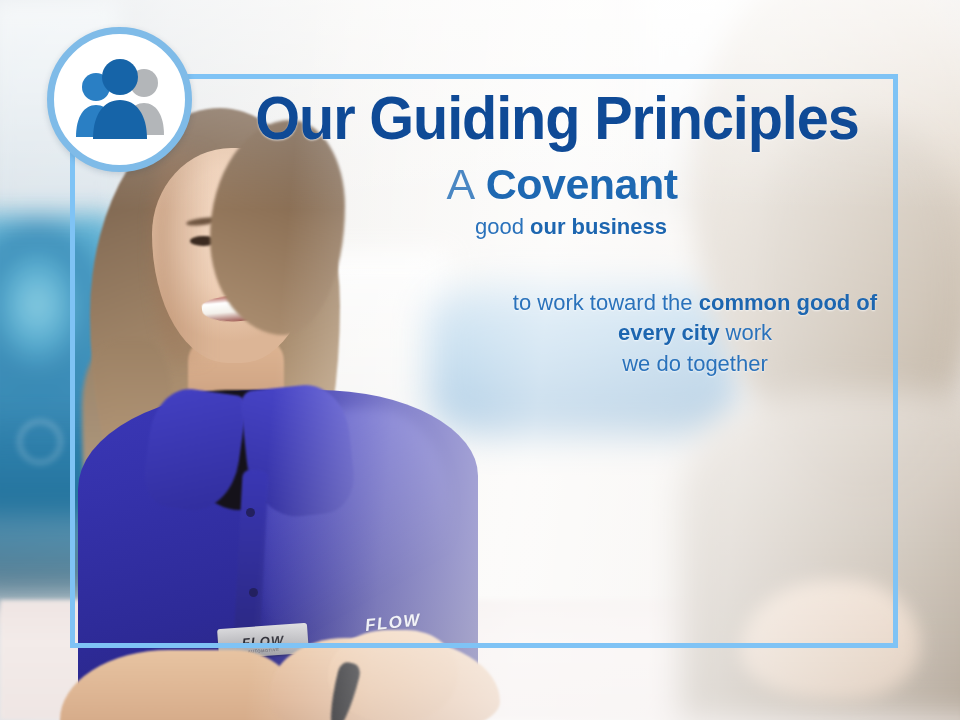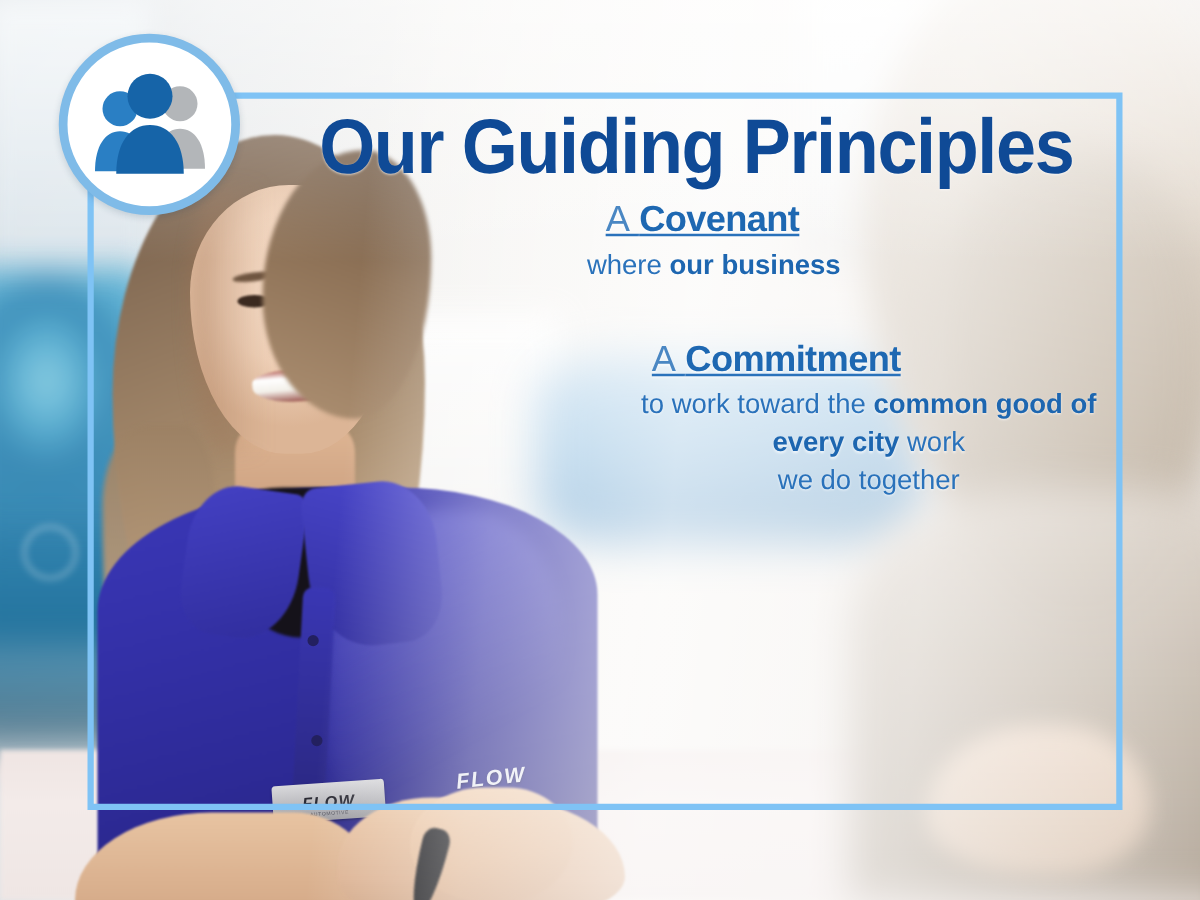--- a/index.html
+++ b/index.html
@@ -319,26 +319,25 @@
     letter-spacing:-1.2px;
     color:#0f4a96;
     transform:scaleX(.93);
     transform-origin:center;
     white-space:nowrap;
     text-shadow:0 1px 2px rgba(255,255,255,.65);
   }
 
   .principle{ margin-top:14px; }
   .p-head{
-    font-size:29px;
+    font-size:43px;
     line-height:1.08;
     color:#2a72bb;
     white-space:nowrap;
     text-shadow:0 1px 2px rgba(255,255,255,.7);
-    text-decoration:underline;
   }
   .p-head .art{ font-weight:400; color:#4a87c3; letter-spacing:.5px; }
   .p-head .key{ font-weight:700; color:#1e68b2; letter-spacing:-.5px; }
 
   .p-sub{
     font-size:22px;
     line-height:1.38;
     color:#2a72bb;
     font-weight:400;
     margin-top:4px;
@@ -443,31 +442,28 @@
 
   <div class="content">
 
     <div class="title">Our Guiding Principles</div>
 
     <div class="principle blk-covenant">
       <div class="p-head">
         <span class="art">A </span><span class="key">Covenant</span>
       </div>
       <div class="p-sub">
-        <span>where </span><b>our business</b><span></span>
+        <span>good </span><b>our business</b><span></span>
       </div>
     </div>
 
     <div class="principle blk-community">
     </div>
 
     <div class="principle blk-commitment">
-      <div class="p-head">
-        <span class="art">A </span><span class="key">Commitment</span>
-      </div>
       <div class="p-sub">
         <span>to work toward the </span><b>common good of every city</b><span> work</span><br>
         <span>we do together</span>
       </div>
     </div>
 
   </div>
 </div>
 
 </body></html>

